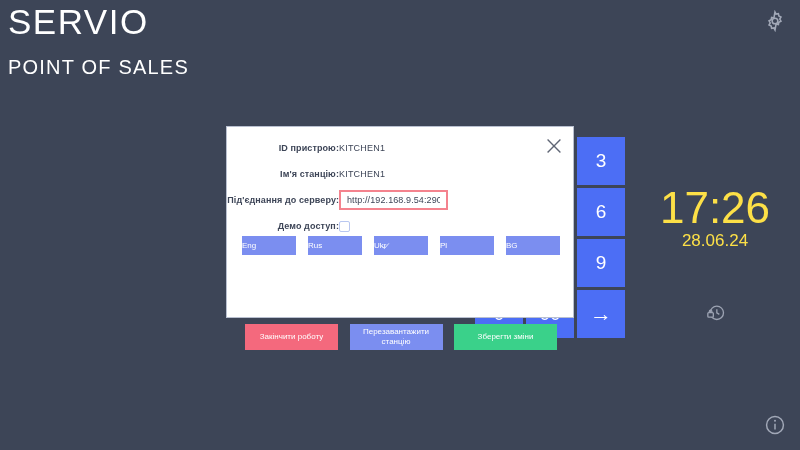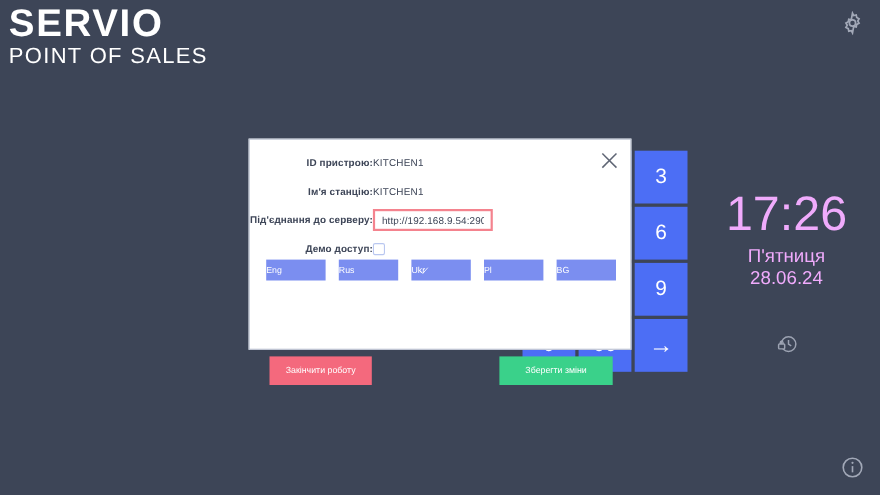--- a/index.html
+++ b/index.html
@@ -19,52 +19,52 @@
   
   .logo {
     position: absolute;
     left: 8px; top: 4px;
     color: #ffffff;
     line-height: 1;
     user-select: none;
   }
   .logo-main {
     font-size: 35px;
-    font-weight: bold;
+    font-weight: normal;
     letter-spacing: 1.5px;
     font-family: "Liberation Sans", sans-serif;
     color: #ffffff;
     display: block;
   }
   .logo-sub {
     font-size: 20px;
     font-weight: normal;
     letter-spacing: 1.2px;
     color: #ffffff;
     display: block;
-    margin-top: 2px;
+    margin-top: 18px;
   }
 
   
   .corner-icon {
     position: absolute;
     width: 22px; height: 22px;
     opacity: 0.72;
   }
   #gear-icon { right: 14px; top: 10px; }
   #info-icon { right: 14px; bottom: 14px; }
   .corner-icon svg { display: block; width: 100%; height: 100%; }
 
   
   .clock-panel {
     position: absolute;
-    left: 640px; top: 172px;
+    left: 640px; top: 185px;
     width: 150px;
     text-align: center;
-    color: #f0abfc;
+    color: #fde047;
     user-select: none;
   }
   .clock-time {
     font-size: 44px;
     line-height: 46px;
     font-weight: normal;
     letter-spacing: 0px;
   }
   .clock-day {
     font-size: 17px;
@@ -263,21 +263,20 @@
     <button class="num-key">7</button>
     <button class="num-key">8</button>
     <button class="num-key">9</button>
     <button class="num-key">0</button>
     <button class="num-key">00</button>
     <button class="num-key arrow">→</button>
   </div>
 
   <div class="clock-panel">
     <div class="clock-time">17:26</div>
-    <div class="clock-day">П'ятниця</div>
     <div class="clock-date">28.06.24</div>
   </div>
   <div class="shift-icon">
     <svg viewBox="0 0 24 24" fill="none" stroke="#c9cfdd" stroke-width="1.6">
       <circle cx="13" cy="13" r="8"></circle>
       <path d="M13 8.6V13l3 1.8"></path>
       <rect x="2.2" y="12.8" width="6.6" height="5.4" rx="1" fill="#3d4557"></rect>
       <path d="M4 12.8v-1.4a1.5 1.5 0 0 1 3 0v1.4"></path>
     </svg>
   </div>
@@ -343,20 +342,26 @@
       </button>
 
     </div>
 
     <div class="action-row">
 
       <button class="action-btn btn-finish">
         <span>Закінчити роботу</span>
       </button>
 
+      <button class="action-btn btn-restart">
+        <span>
+          <span>Перезавантажити</span><br>
+          <span>станцію</span>
+        </span>
+      </button>
 
       <button class="action-btn btn-save">
         <span>Зберегти зміни</span>
       </button>
 
     </div>
 
   </div>
 
 </div>

